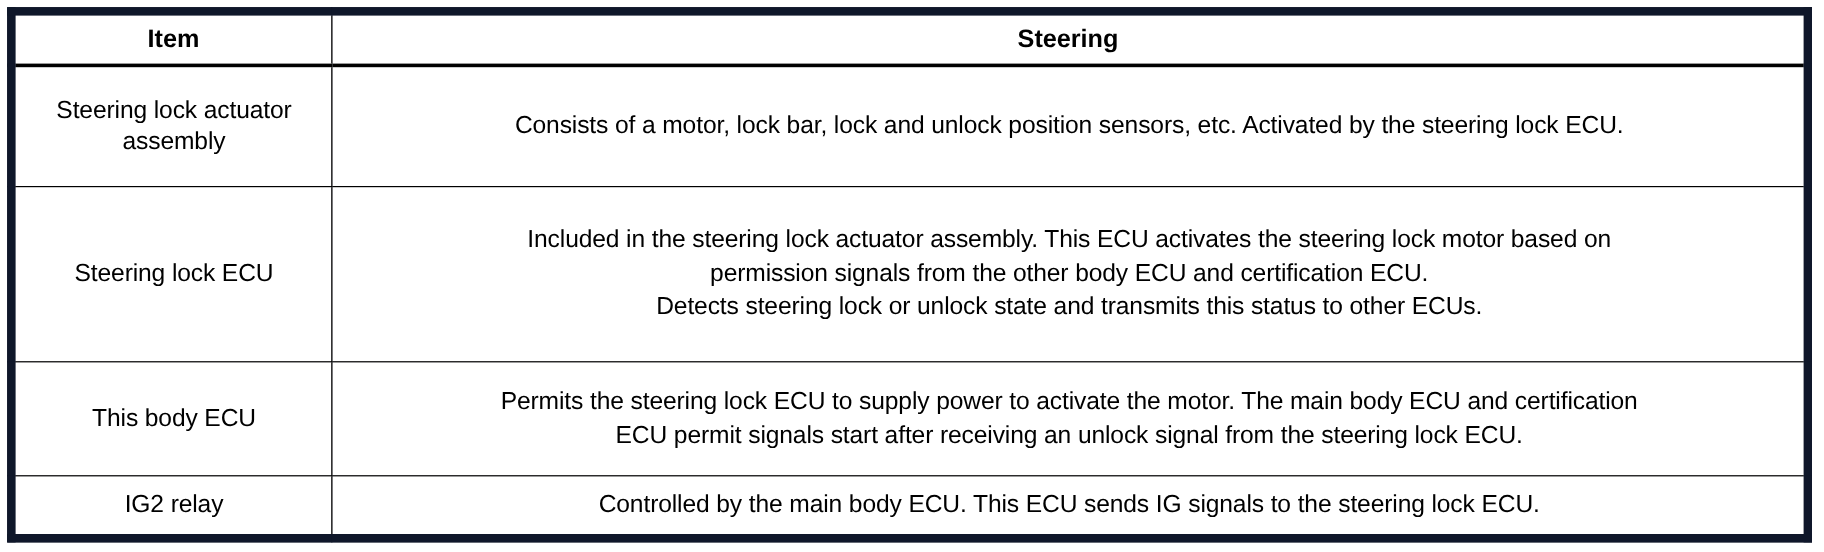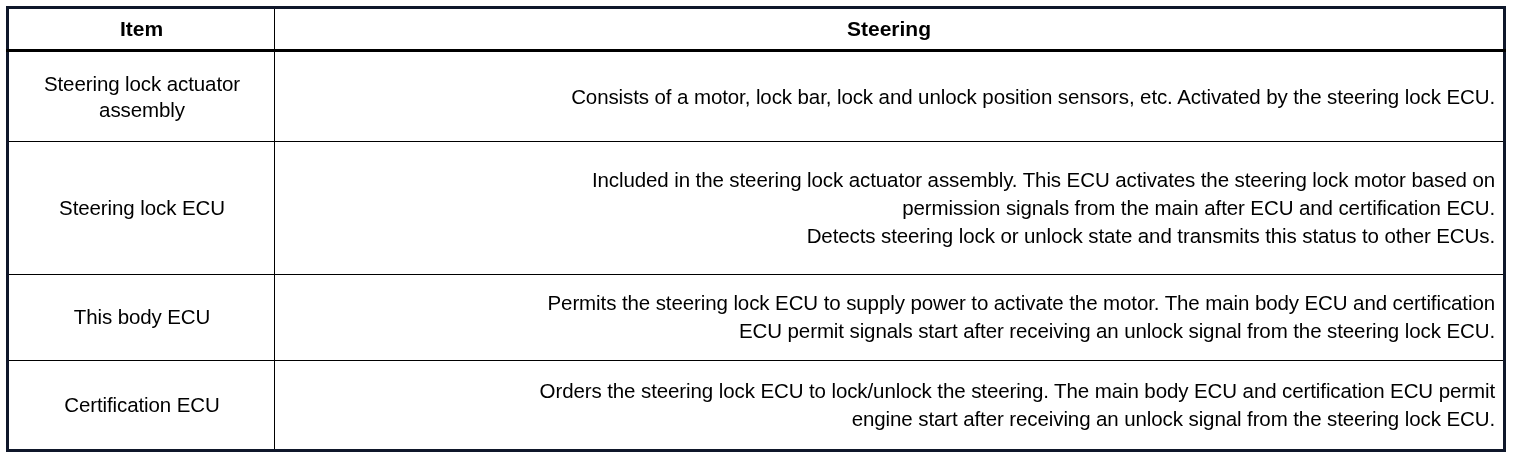--- a/index.html
+++ b/index.html
@@ -31,21 +31,21 @@
     width: 1497px;
     height: 446px;
     box-sizing: border-box;
   }
 
   table.spec-table {
     border-collapse: collapse;
     table-layout: fixed;
     width: 1497px;
     height: 446px;
-    border: 3px solid #0f172a;
+    border: 7px solid #0f172a;
     background: #0f172a;
   }
 
   table.spec-table col.col-item { width: 267px; }
   table.spec-table col.col-function { width: 1230px; }
 
   table.spec-table th,
   table.spec-table td {
     border: 1px solid #000000;
     vertical-align: middle;
@@ -69,21 +69,21 @@
     text-align: center;
     font-weight: normal;
     font-size: 20.5px;
     line-height: 26px;
     padding: 2px 6px 2px 7px;
     letter-spacing: -0.1px;
   }
 
   
   td.cell-function {
-    text-align: right;
+    text-align: center;
     font-weight: normal;
     font-size: 20.5px;
     line-height: 28px;
     padding: 3px 8px 3px 10px;
     letter-spacing: -0.1px;
   }
 
   td.cell-function .line {
     display: block;
     white-space: nowrap;
@@ -118,34 +118,33 @@
       <tr class="row-0">
             <td class="cell-item">Steering lock actuator assembly</td>
             <td class="cell-function">
               <span class="line">Consists of a motor, lock bar, lock and unlock position sensors, etc. Activated by the steering lock ECU.</span>
             </td>
           </tr>
           <tr class="row-1">
             <td class="cell-item">Steering lock ECU</td>
             <td class="cell-function">
               <span class="line">Included in the steering lock actuator assembly. This ECU activates the steering lock motor based on</span>
-              <span class="line">permission signals from the main after ECU and certification ECU.</span>
+              <span class="line">permission signals from the other body ECU and certification ECU.</span>
               <span class="line">Detects steering lock or unlock state and transmits this status to other ECUs.</span>
             </td>
           </tr>
           <tr class="row-2">
             <td class="cell-item">This body ECU</td>
             <td class="cell-function">
               <span class="line">Permits the steering lock ECU to supply power to activate the motor. The main body ECU and certification</span>
               <span class="line">ECU permit signals start after receiving an unlock signal from the steering lock ECU.</span>
             </td>
           </tr>
-          <tr class="row-3">
-            <td class="cell-item">Certification ECU</td>
+          <tr class="row-4">
+            <td class="cell-item">IG2 relay</td>
             <td class="cell-function">
-              <span class="line">Orders the steering lock ECU to lock/unlock the steering. The main body ECU and certification ECU permit</span>
-              <span class="line">engine start after receiving an unlock signal from the steering lock ECU.</span>
+              <span class="line">Controlled by the main body ECU. This ECU sends IG signals to the steering lock ECU.</span>
             </td>
           </tr>
         </tbody>
     </table>
   </div>
 </div>
 
 </body></html>

